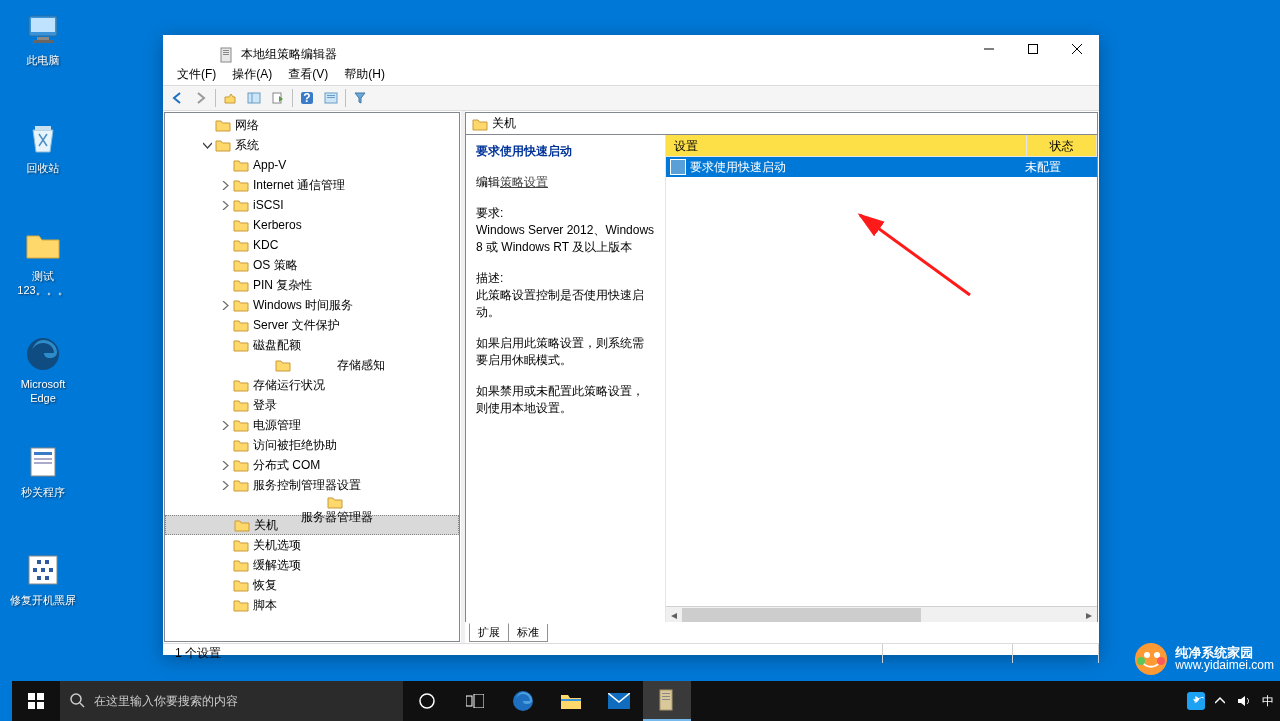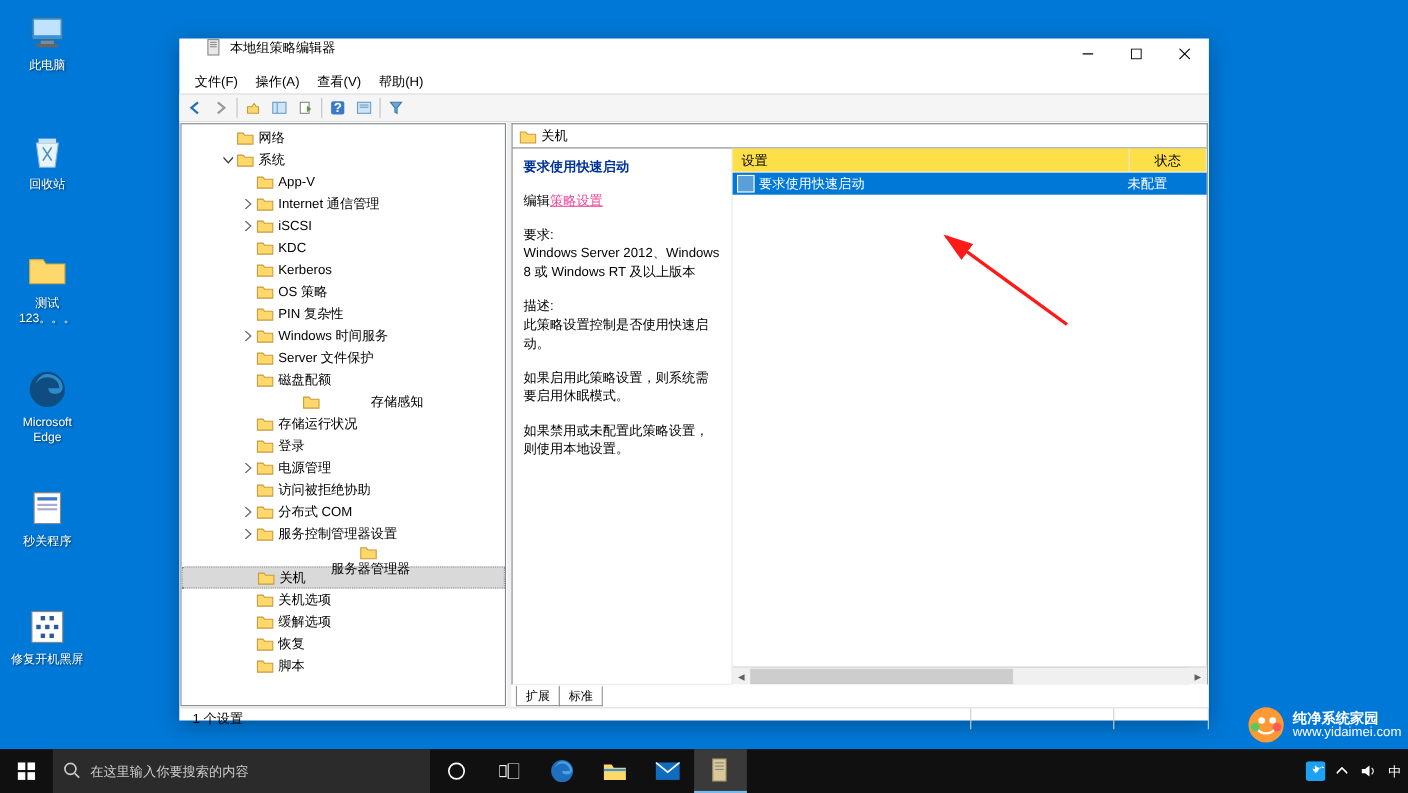--- a/index.html
+++ b/index.html
@@ -2,21 +2,21 @@
 <html><head>
 <meta charset="utf-8">
 <style>
 *{box-sizing:border-box;margin:0;padding:0;font-family:"Microsoft YaHei","Segoe UI",Arial,sans-serif;font-size:12px;}
 body{background:#0078d7;width:1280px;height:721px;overflow:hidden;position:relative;}
 .desktop{position:absolute;inset:0;}
 .desktop-icon{position:absolute;width:70px;text-align:center;color:#fff;text-shadow:1px 1px 2px rgba(0,0,0,0.6);cursor:default;}
 .desktop-icon .ic{width:40px;height:40px;margin:0 auto 3px;}
 .desktop-icon .lbl{font-size:11px;line-height:14px;}
 .window{position:absolute;left:163px;top:35px;width:936px;height:620px;background:#fff;box-shadow:0 4px 18px rgba(0,0,0,0.3);}
-.titlebar{height:28px;display:flex;align-items:flex-start;padding-left:24px;}
+.titlebar{height:28px;display:flex;align-items:flex-end;padding-left:12px;margin-left:44px;}
 .titlebar .app-icon{width:16px;height:16px;margin-right:6px;}
 .titlebar .title{flex:1;}
 .winbtns{display:flex;}
 .winbtn{width:44px;height:28px;display:flex;align-items:center;justify-content:center;}
 .menubar{height:22px;display:flex;align-items:center;padding-left:6px;}
 .menu-item{padding:2px 8px;}
 .toolbar{height:26px;border-top:1px solid #dcdcdc;border-bottom:1px solid #dcdcdc;display:flex;align-items:center;padding:0 2px;gap:0;background:#f5f5f5;}
 .toolbtn{width:24px;height:22px;display:flex;align-items:center;justify-content:center;}
 .toolsep{width:1px;height:18px;background:#c0c0c0;margin:0 2px;}
 .body{display:flex;height:532px;}
@@ -25,21 +25,21 @@
 .tree-row.sel{background:#d9d9d9;border:1px dotted #888;}
 .tw{width:12px;height:12px;margin-right:2px;display:flex;align-items:center;justify-content:center;color:#6b6b6b;}
 .fld{width:16px;height:14px;margin-right:4px;}
 .splitter{width:4px;background:#f0f0f0;cursor:col-resize;}
 .right{flex:1;display:flex;flex-direction:column;margin:1px 1px 1px 0;}
 .right-header{height:22px;background:#fff;border:1px solid #828790;border-bottom:none;display:flex;align-items:center;padding-left:6px;}
 .right-body{flex:1;border:1px solid #828790;display:flex;position:relative;}
 .desc-pane{width:200px;padding:8px 10px;border-right:1px solid #e5e5e5;}
 .policy-title{color:#003399;font-weight:bold;margin-bottom:14px;}
 .edit-line{margin-bottom:14px;}
-.link{color:#ec4899;text-decoration:underline;cursor:pointer;}
+.link{color:#404040;text-decoration:underline;cursor:pointer;}
 .desc-block{margin-bottom:14px;line-height:17px;}
 .list-pane{flex:1;position:relative;}
 .list-header{display:flex;height:22px;border-bottom:1px solid #e5e5e5;}
 .lh-col{border-right:1px solid #e5e5e5;padding:3px 8px;background:#fde047;}
 .lh-name{flex:1;}
 .lh-status{width:70px;text-align:center;}
 .list-row{display:flex;height:20px;align-items:center;background:#0078d7;color:#fff;}
 .lr-icon{width:16px;height:16px;margin:0 4px;background:#5aa0d8;border:1px solid #fff;}
 .lr-name{flex:1;}
 .lr-status{width:72px;}
@@ -47,21 +47,21 @@
 .hscroll .arr{width:16px;height:16px;display:flex;align-items:center;justify-content:center;background:#f0f0f0;color:#606060;}
 .hscroll .track{flex:1;position:relative;height:16px;}
 .hscroll .thumb{position:absolute;left:0;width:60%;height:14px;top:1px;background:#cdcdcd;}
 .tabs{height:20px;display:flex;align-items:flex-end;padding-left:4px;background:#fff;margin-top:-1px;position:relative;z-index:1;}
 .tab{border:1px solid #919191;border-top:none;padding:1px 8px;background:#fff;font-size:11px;margin-right:-1px;}
 .tab.active{background:#fff;border-top:1px solid #fff;}
 .statusbar{height:20px;border-top:1px solid #dcdcdc;display:flex;align-items:center;padding-left:4px;}
 .statusbar .cell{border-right:1px solid #d0d0d0;padding:0 8px;height:100%;display:flex;align-items:center;}
 .statusbar .cell:first-child{flex:1;border-right:1px solid #d0d0d0;}
 .statusbar .cell.w{width:130px;}
-.taskbar{position:absolute;left:0;right:0;bottom:0;height:40px;background:#101010;display:flex;align-items:center;}
+.taskbar{position:absolute;left:12px;right:0;bottom:0;height:40px;background:#101010;display:flex;align-items:center;}
 .start{width:48px;height:40px;display:flex;align-items:center;justify-content:center;}
 .search{flex:0 0 343px;height:40px;background:#2b2b2b;display:flex;align-items:center;padding-left:10px;color:#ccc;}
 .search svg{margin-right:8px;}
 .tb-btn{width:48px;height:40px;display:flex;align-items:center;justify-content:center;}
 .tb-btn.active{background:#3a3a3a;border-bottom:2px solid #76b9ed;}
 .tray{margin-left:auto;display:flex;align-items:center;height:40px;color:#fff;}
 .tray-ic{width:24px;height:40px;display:flex;align-items:center;justify-content:center;}
 .watermark{position:absolute;right:6px;bottom:44px;display:flex;align-items:center;gap:6px;}
 .wm-logo{width:36px;height:36px;}
 .wm-text{color:#fff;font-size:10px;line-height:12px;}
@@ -283,30 +283,30 @@
             </span>
             <span>iSCSI</span>
           </div>
           <div class="tree-row" style="padding-left: 54px;">
             <span class="tw"></span>
             <span class="fld">
               <svg width="16" height="14">
                 <path d="M1 3h5l1.5 2H15v8H1z" fill="#ffd86b" stroke="#c89b3a"></path>
               </svg>
             </span>
+            <span>Kerberos</span>
+          </div>
+          <div class="tree-row" style="padding-left: 54px;">
+            <span class="tw"></span>
+            <span class="fld">
+              <svg width="16" height="14">
+                <path d="M1 3h5l1.5 2H15v8H1z" fill="#ffd86b" stroke="#c89b3a"></path>
+              </svg>
+            </span>
             <span>KDC</span>
-          </div>
-          <div class="tree-row" style="padding-left: 54px;">
-            <span class="tw"></span>
-            <span class="fld">
-              <svg width="16" height="14">
-                <path d="M1 3h5l1.5 2H15v8H1z" fill="#ffd86b" stroke="#c89b3a"></path>
-              </svg>
-            </span>
-            <span>Kerberos</span>
           </div>
           <div class="tree-row" style="padding-left: 54px; text-align: center;">
             <span class="tw"></span>
             <span class="fld">
               <svg width="16" height="14">
                 <path d="M1 3h5l1.5 2H15v8H1z" fill="#ffd86b" stroke="#c89b3a"></path>
               </svg>
             </span>
             <span>OS 策略</span>
           </div>

